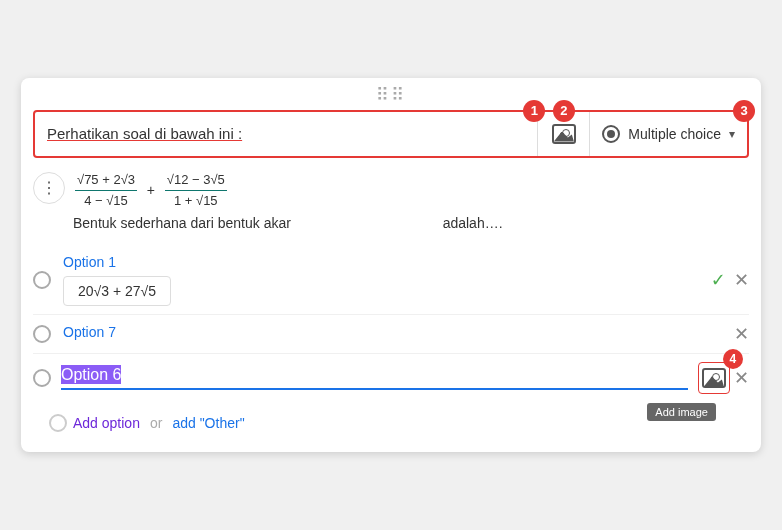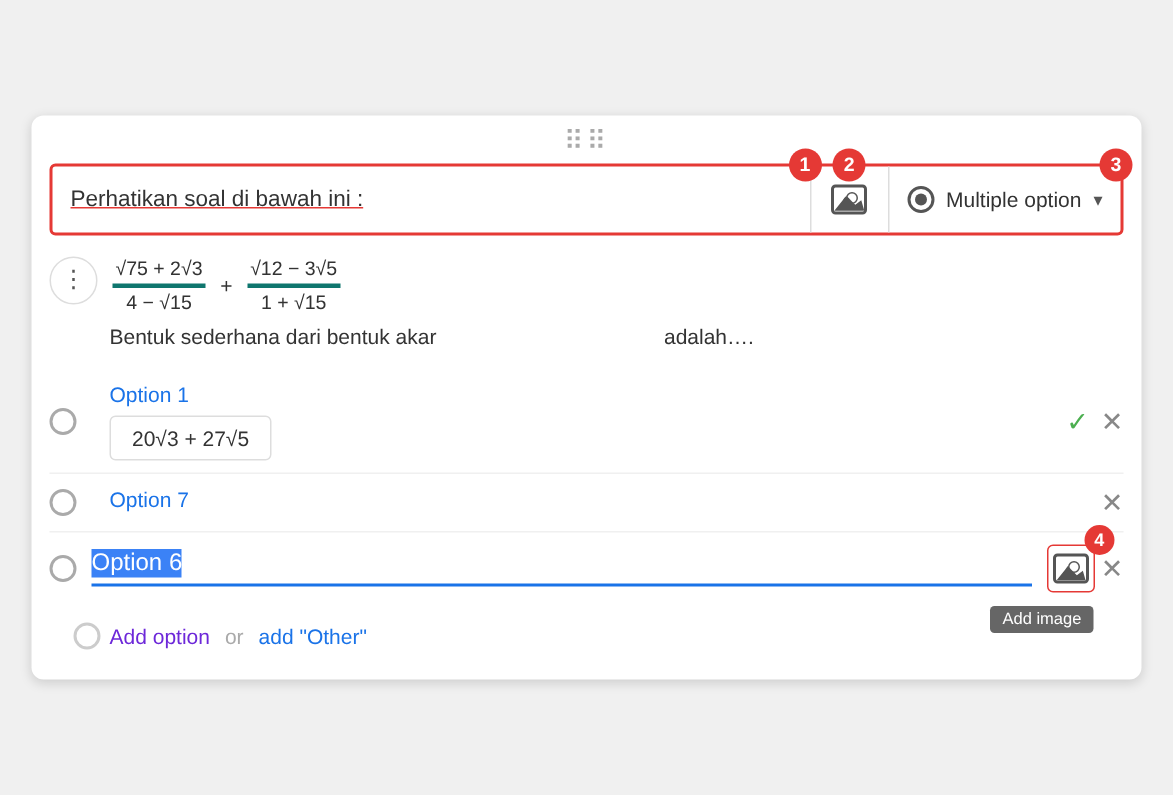--- a/index.html
+++ b/index.html
@@ -197,32 +197,32 @@
       flex: 1;
     }
     .fraction {
       display: inline-flex;
       flex-direction: column;
       align-items: center;
       vertical-align: middle;
       font-size: 13px;
       margin: 0 2px;
     }
-    .frac-num { border-bottom: 3px solid #0f766e; padding: 0 2px; }
+    .frac-num { border-bottom: 1px solid #0f766e; padding: 0 2px; }
     .frac-den { padding: 0 2px; }
     
     .options-list {
       margin: 0 12px;
     }
     .option-row {
       display: flex;
       align-items: center;
       padding: 8px 0;
       border-bottom: 1px solid #f0f0f0;
-      gap: 22px;
+      gap: 12px;
     }
     .option-radio {
       width: 18px;
       height: 18px;
       border-radius: 50%;
       border: 2px solid #aaa;
       flex-shrink: 0;
       cursor: pointer;
     }
     .option-label-area {
@@ -259,21 +259,21 @@
     }
     
     .option-input-row {
       display: flex;
       align-items: center;
       padding: 8px 0 0 0;
       gap: 10px;
       position: relative;
     }
     .selected-text {
-      background: #3b82f6;
+      background: #8b5cf6;
       color: #fff;
       padding: 1px 0;
     }
     .option6-actions {
       display: flex;
       align-items: center;
       gap: 4px;
       flex-shrink: 0;
     }
     .add-image-btn {
@@ -298,21 +298,21 @@
       width: 20px;
       height: 20px;
       border-radius: 50%;
       display: flex;
       align-items: center;
       justify-content: center;
     }
     .tooltip {
       position: absolute;
       bottom: -28px;
-      right: 0;
+      right: 13px;
       background: #666;
       color: #fff;
       font-size: 11px;
       padding: 3px 8px;
       border-radius: 3px;
       white-space: nowrap;
       z-index: 10;
     }
     
     .add-option-row {
@@ -362,21 +362,21 @@
       <span class="badge-1">1</span>
     </div>
     <div class="toolbar-image-btn">
       <span class="badge-2">2</span>
       <div class="img-icon"></div>
     </div>
     <div class="toolbar-type">
       <div class="radio-icon">
         <div class="radio-icon-inner"></div>
       </div>
-      <span>Multiple option</span>
+      <span>Multiple choice</span>
       <span class="chevron-down">▾</span>
       <span class="badge-3">3</span>
     </div>
   </div>
 
   <div class="question-area">
     <div class="more-btn">
       <span class="more-dots">⋮</span>
     </div>
     <div class="question-text">

